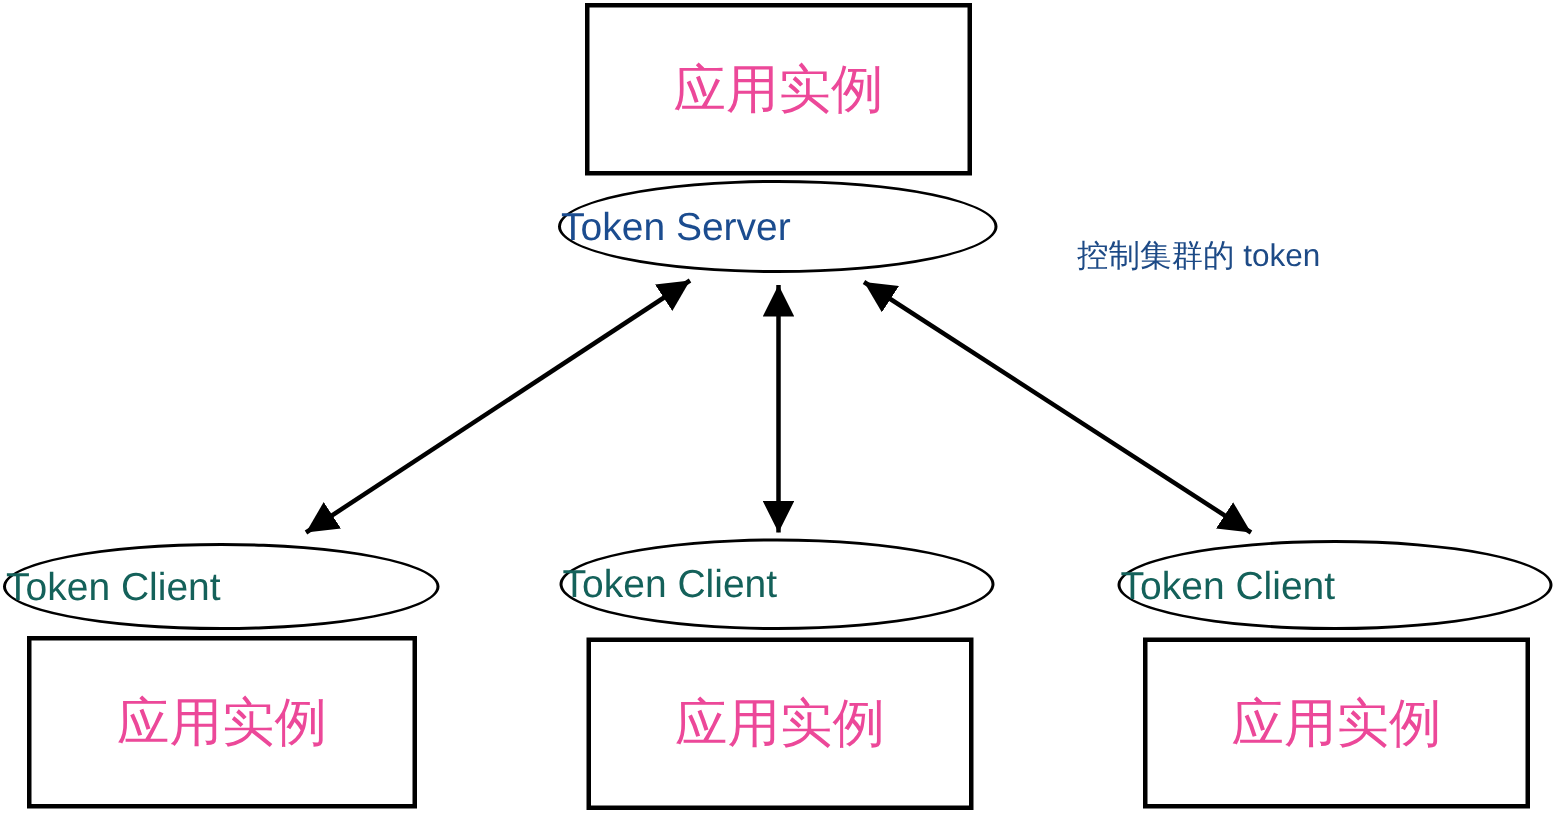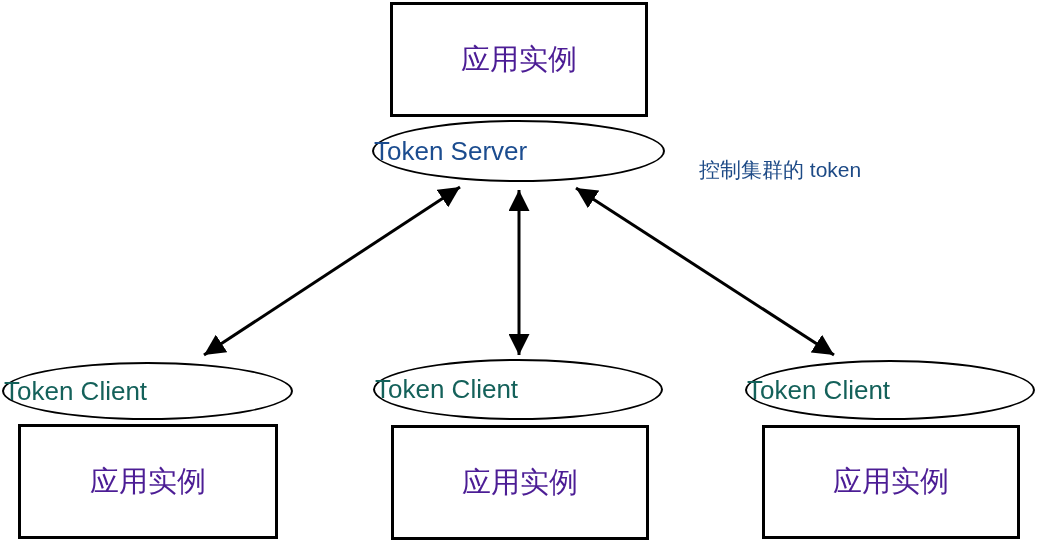--- a/index.html
+++ b/index.html
@@ -17,40 +17,40 @@
     font-family:"Liberation Sans", sans-serif;
     overflow:hidden;
   }
   .arrows{position:absolute;left:0;top:0;width:1038px;height:542px;z-index:3;pointer-events:none;}
   .arrows line{stroke:var(--stroke);stroke-width:3;}
   .arrows path{fill:var(--stroke);}
   .box{
     position:absolute;box-sizing:border-box;
     border:3px solid var(--stroke);background:#fff;
     display:flex;align-items:center;justify-content:center;
-    font-size:29px;color:#4c1d95;z-index:1;
+    font-size:35px;color:#ec4899;z-index:1;
   }
   .ellipse{
     position:absolute;box-sizing:border-box;
     border:2.5px solid var(--stroke);background:#fff;border-radius:50%;
     display:flex;align-items:center;justify-content:flex-start;
     font-size:26px;z-index:2;white-space:nowrap;
   }
   .server-ellipse{left:372px;top:120px;width:293px;height:62px;}
   .server-ellipse .lbl{color:var(--server_text);}
   .client-ellipse .lbl{color:var(--client_text);}
   .server-box{left:390px;top:2px;width:258px;height:115px;}
   .client-box-1{left:18px;top:424px;width:260px;height:115px;}
   .client-box-2{left:391px;top:425px;width:258px;height:115px;}
   .client-box-3{left:762px;top:425px;width:258px;height:114px;}
   .client-ellipse-1{left:2px;top:362px;width:291px;height:58px;}
   .client-ellipse-2{left:373px;top:359px;width:290px;height:61px;}
   .client-ellipse-3{left:745px;top:360px;width:290px;height:60px;}
   .annotation{
-    position:absolute;left:699px;top:156px;
+    position:absolute;left:718px;top:156px;
     font-size:21px;color:var(--annotation_text);z-index:2;white-space:nowrap;
   }
 </style>
 </head>
 <body>
 
 <div class="canvas">
 
   <svg class="arrows" viewBox="0 0 1038 542" xmlns="http://www.w3.org/2000/svg">
     <defs>

